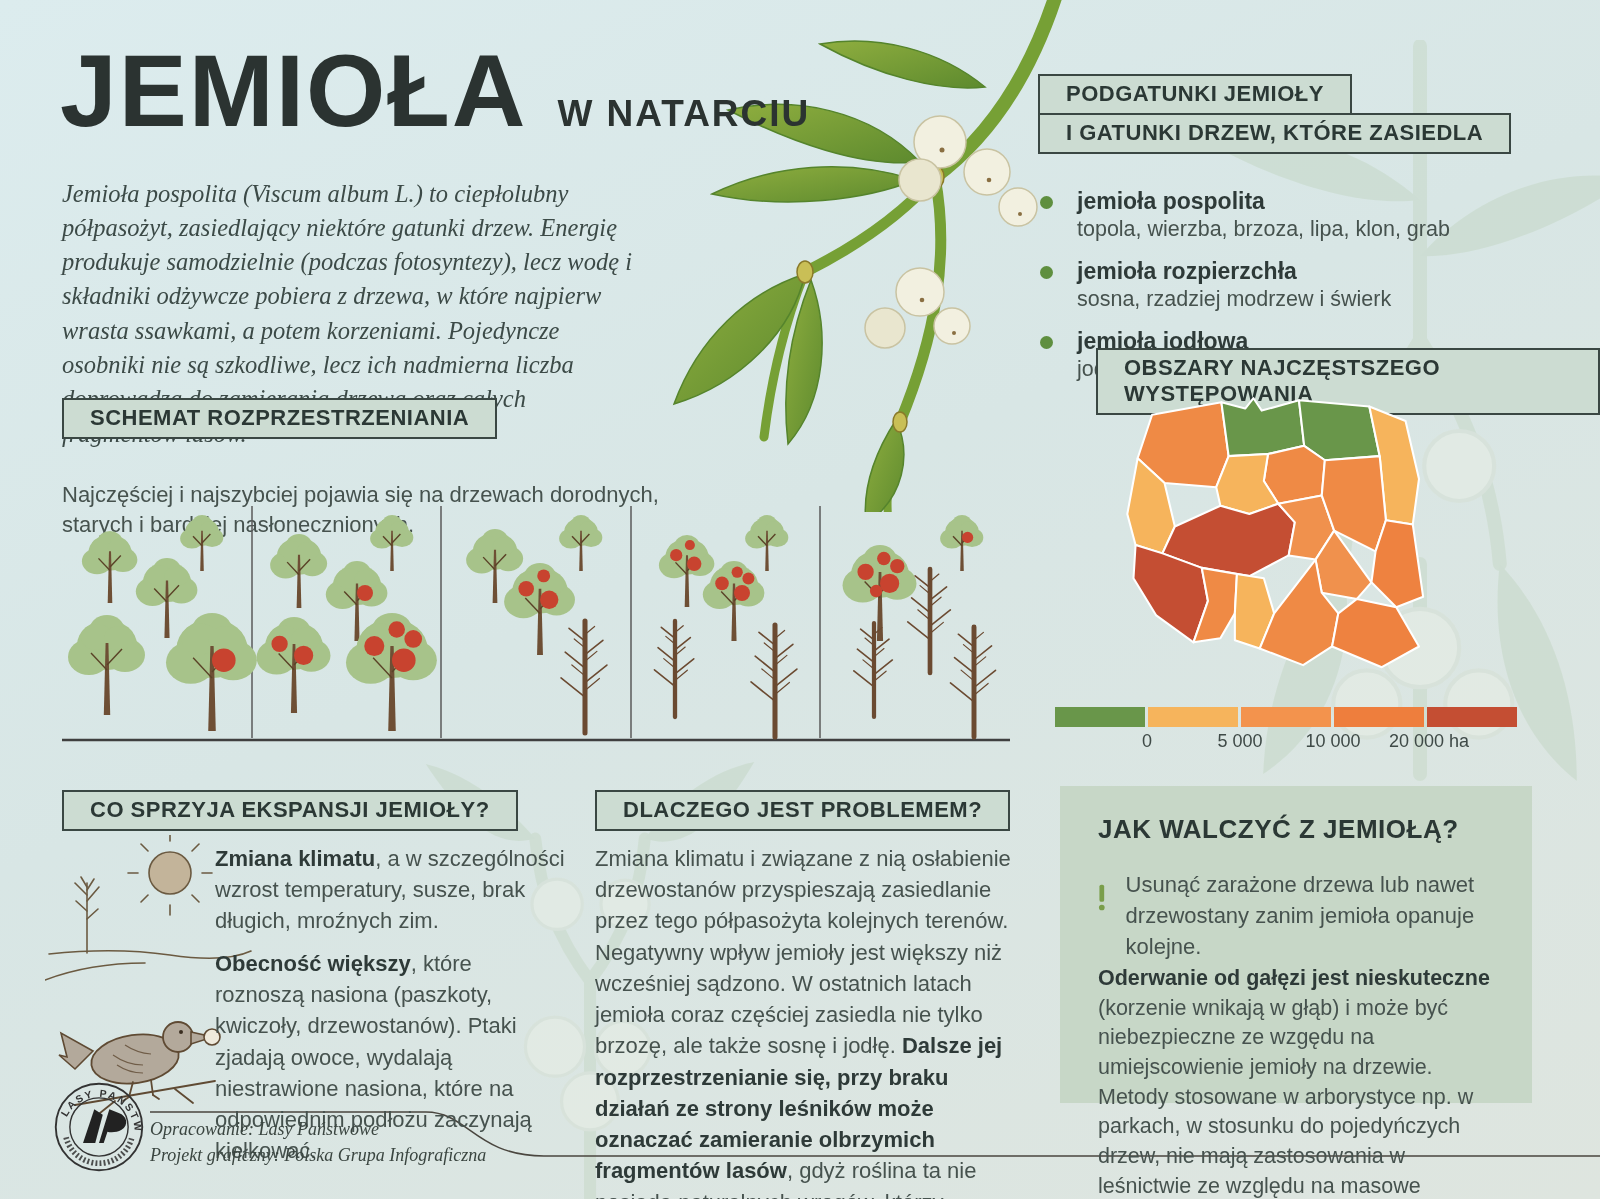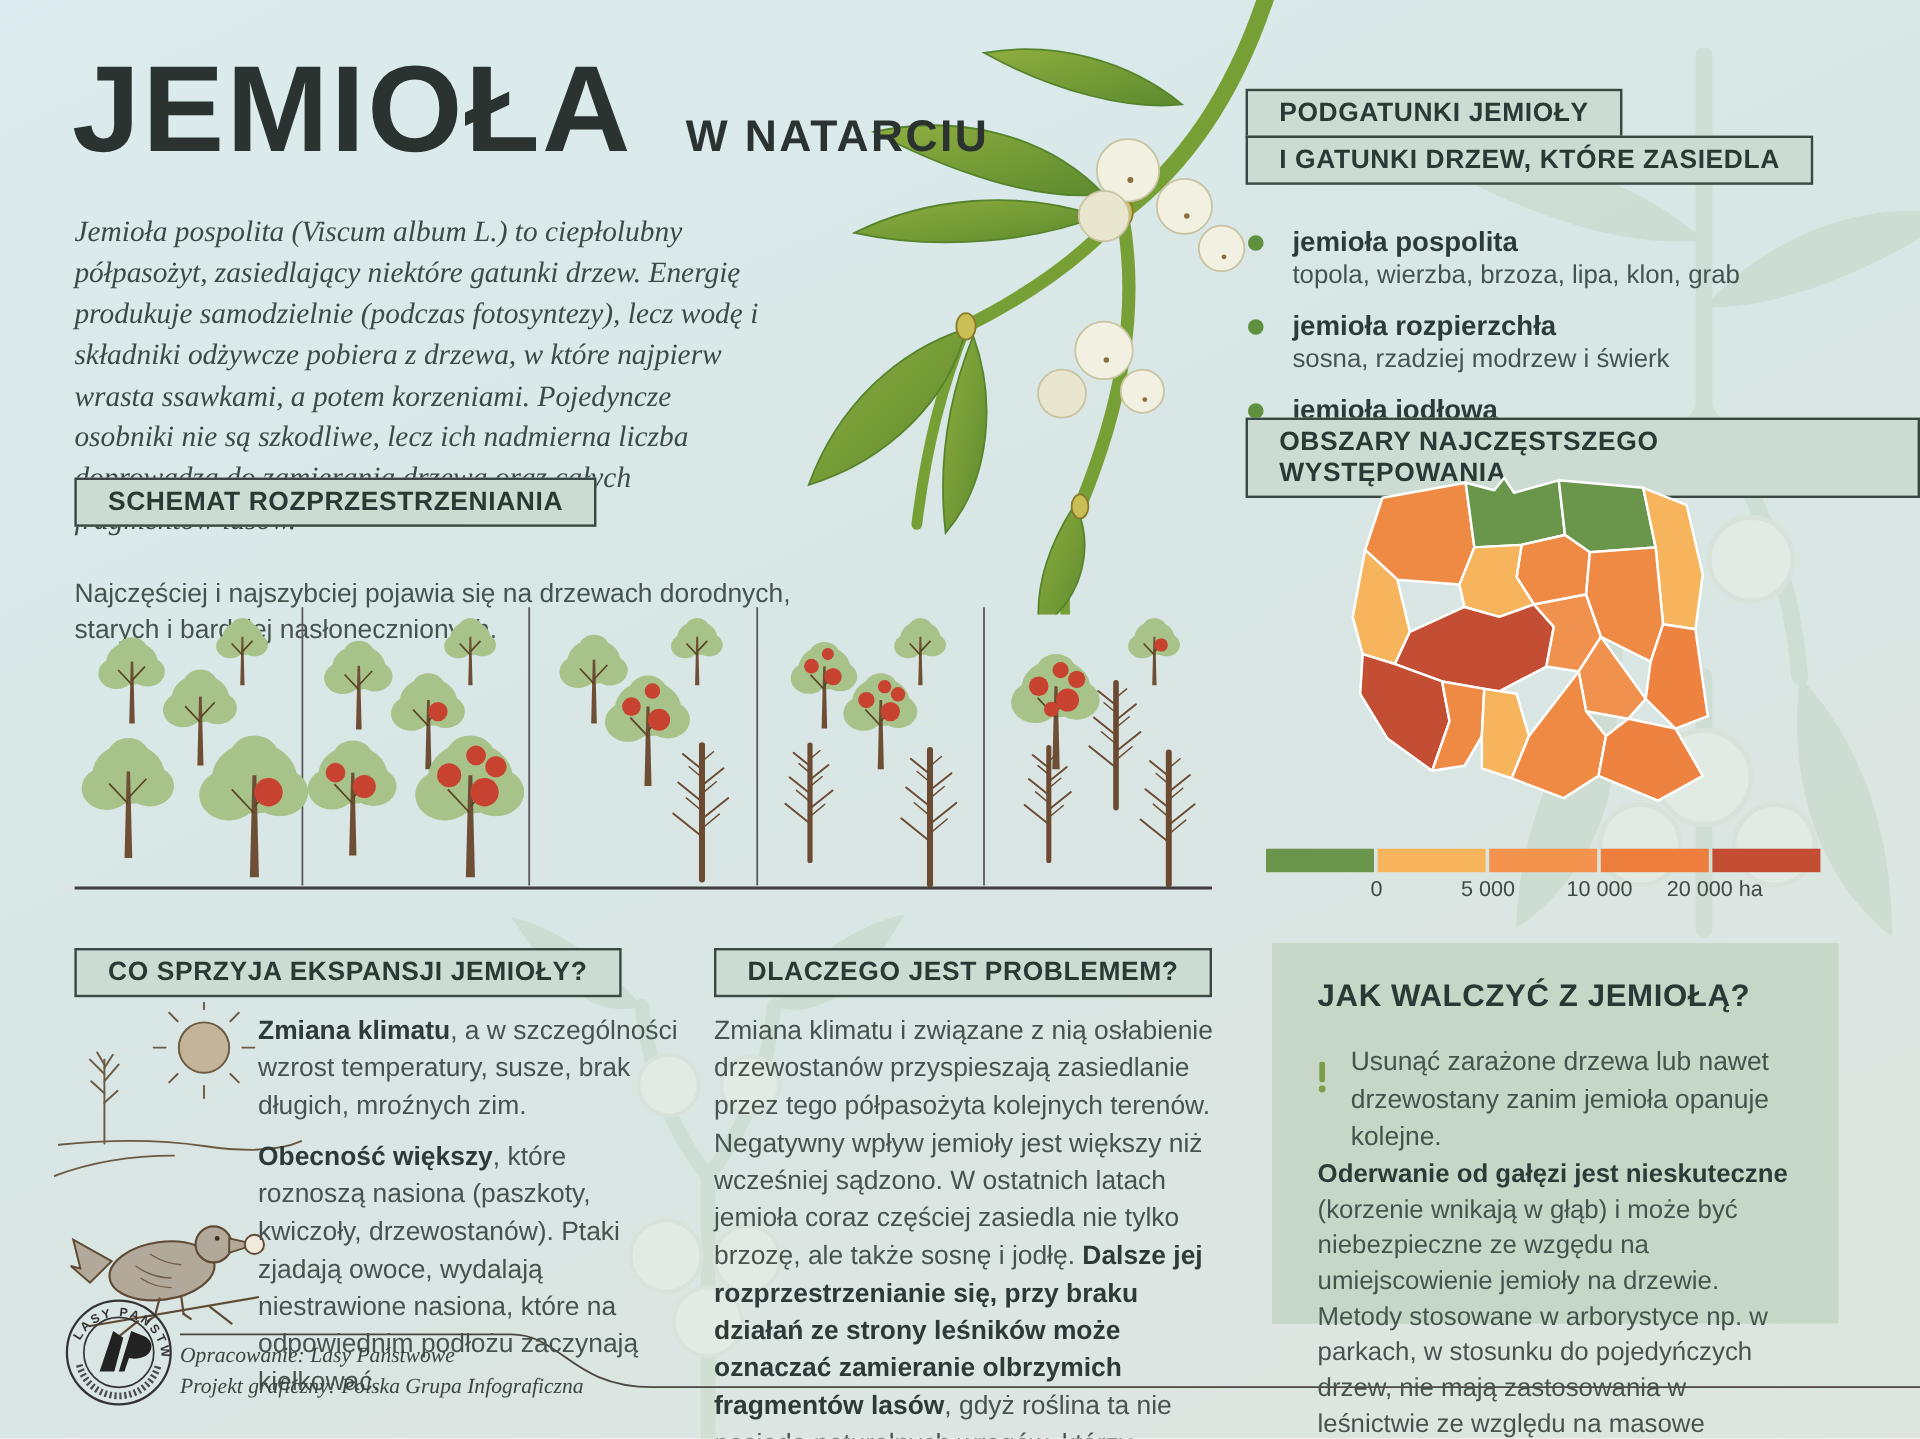--- a/index.html
+++ b/index.html
@@ -6,21 +6,21 @@
   body{font-family:"Liberation Sans",sans-serif;color:#3f4a47;}
   .poster{position:relative;width:1600px;height:1199px;overflow:hidden;
     background:linear-gradient(155deg,#dcecee 0%,#d8e6e5 45%,#dee5df 100%);}
   .abs{position:absolute;}
   svg{display:block;}
 
   
   .wm{position:absolute;opacity:.5;pointer-events:none;}
 
   
-  .title-row{position:absolute;left:60px;top:40px;display:flex;align-items:baseline;gap:44px;z-index:3;}
+  .title-row{position:absolute;left:60px;top:40px;display:flex;align-items:baseline;gap:30px;z-index:3;}
   .title-main{font-size:102px;font-weight:700;letter-spacing:2px;color:#2b3331;line-height:1;}
   .title-sub{font-size:37px;font-weight:700;letter-spacing:2px;color:#2b3331;}
   .intro{position:absolute;left:62px;top:152px;width:580px;
     font-family:"Liberation Serif",serif;font-style:italic;font-size:24.5px;line-height:1.4;color:#3c4a47;z-index:3;}
 
   
   .hbox{display:inline-block;background:#ccdcd2;border:2px solid #3a4743;
     padding:5px 26px 6px;font-size:22px;font-weight:700;letter-spacing:.5px;color:#2b3835;width:fit-content;}
   .hstack{display:flex;flex-direction:column;align-items:flex-start;}
   .hstack .hbox + .hbox{margin-top:-2px;}
@@ -178,21 +178,21 @@
     </div>
     <div class="pg-item">
       <span class="pg-dot"></span>
       <div>
         <div class="pg-name">jemioła jodłowa</div>
         <div class="pg-desc">jodła</div>
       </div>
     </div>
   </div>
 
-  <div class="abs hbox" style="left:1038px;top:348px;z-index:3">OBSZARY NAJCZĘSTSZEGO WYSTĘPOWANIA</div>
+  <div class="abs hbox" style="left:1096px;top:348px;z-index:3">OBSZARY NAJCZĘSTSZEGO WYSTĘPOWANIA</div>
   <svg class="abs" style="left:1092px;top:392px;width:414px;height:300px;z-index:3" viewBox="0 0 400 290">
     <g stroke="#ffffff" stroke-width="2" stroke-linejoin="round">
       <path d="M58,22 L125,10 L132,62 L120,92 L70,88 L44,64 Z" fill="#ef8a45"></path>
       <path d="M125,10 L148,16 L156,6 L164,18 L200,8 L205,52 L170,60 L132,62 Z" fill="#69964a"></path>
       <path d="M200,8 L268,14 L278,62 L225,66 L205,52 Z" fill="#69964a"></path>
       <path d="M268,14 L303,28 L316,84 L310,128 L284,124 L278,62 Z" fill="#f6b45c"></path>
       <path d="M170,60 L205,52 L225,66 L222,100 L180,108 L166,86 Z" fill="#ef8a45"></path>
       <path d="M120,92 L132,62 L170,60 L166,86 L180,108 L152,118 L124,110 Z" fill="#f6b45c"></path>
       <path d="M44,64 L70,88 L80,130 L68,156 L42,148 L34,118 Z" fill="#f6b45c"></path>
       <path d="M80,130 L124,110 L152,118 L180,108 L196,126 L190,158 L152,178 L106,170 L68,156 Z" fill="#c44e33"></path>

